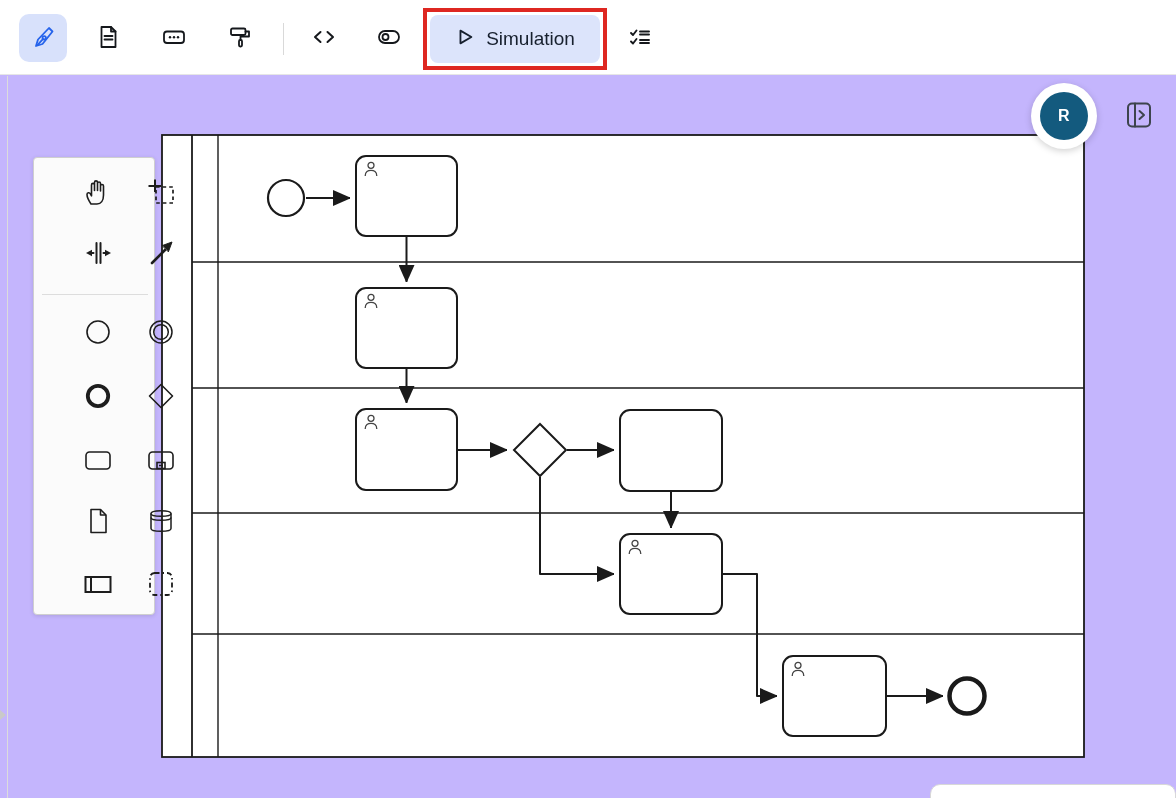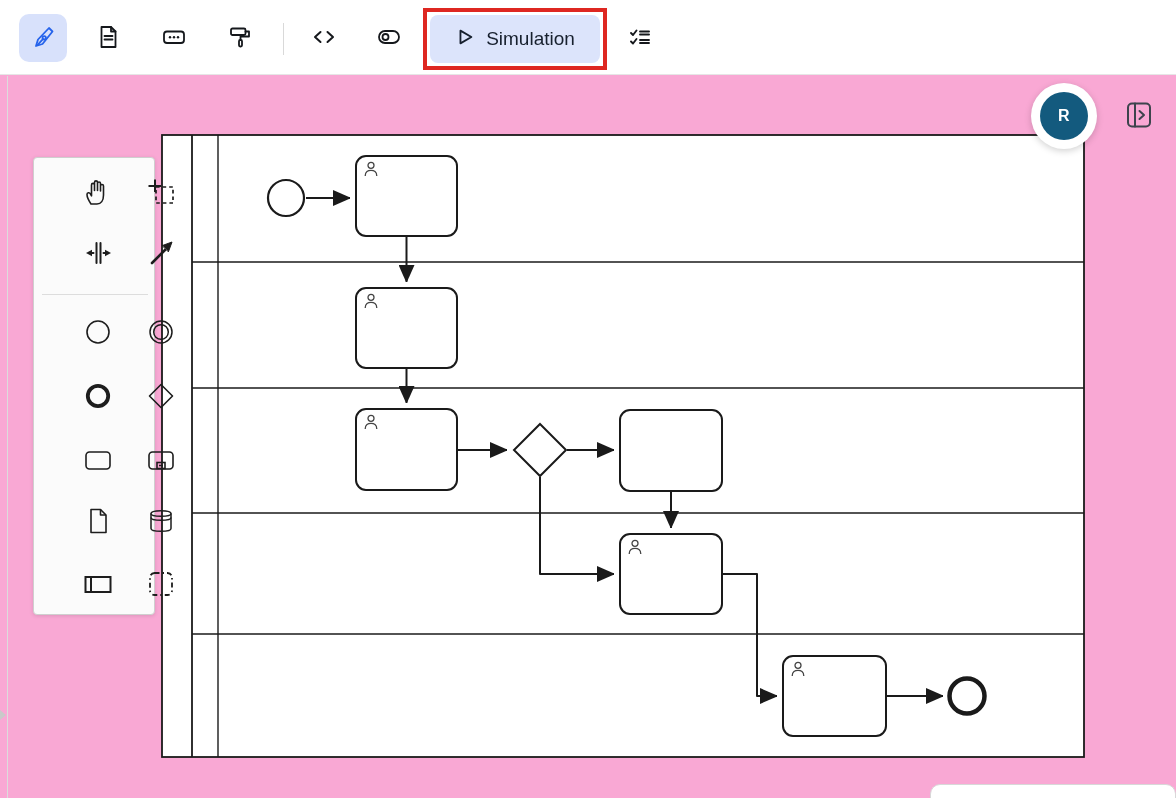--- a/index.html
+++ b/index.html
@@ -1,19 +1,19 @@
 <!DOCTYPE html>
 <html><head>
 <meta charset="utf-8">
 <style>
   * { margin:0; padding:0; box-sizing:border-box; }
   html,body { background:#fff; }
   .app {
     position:relative; width:1176px; height:798px; overflow:hidden;
-    background:#f9a8d4; font-family:"Liberation Sans", sans-serif; color:#1a1a1a;
+    background:#c4b5fd; font-family:"Liberation Sans", sans-serif; color:#1a1a1a;
   }
   
   .toolbar {
     position:absolute; left:0; top:0; width:1176px; height:75px;
     background:#fff; border-bottom:1px solid #e6e6e6;
   }
   .tbtn {
     position:absolute; top:14px; width:48px; height:48px; border:none; background:transparent;
     display:flex; align-items:center; justify-content:center; border-radius:10px; cursor:pointer;
   }

